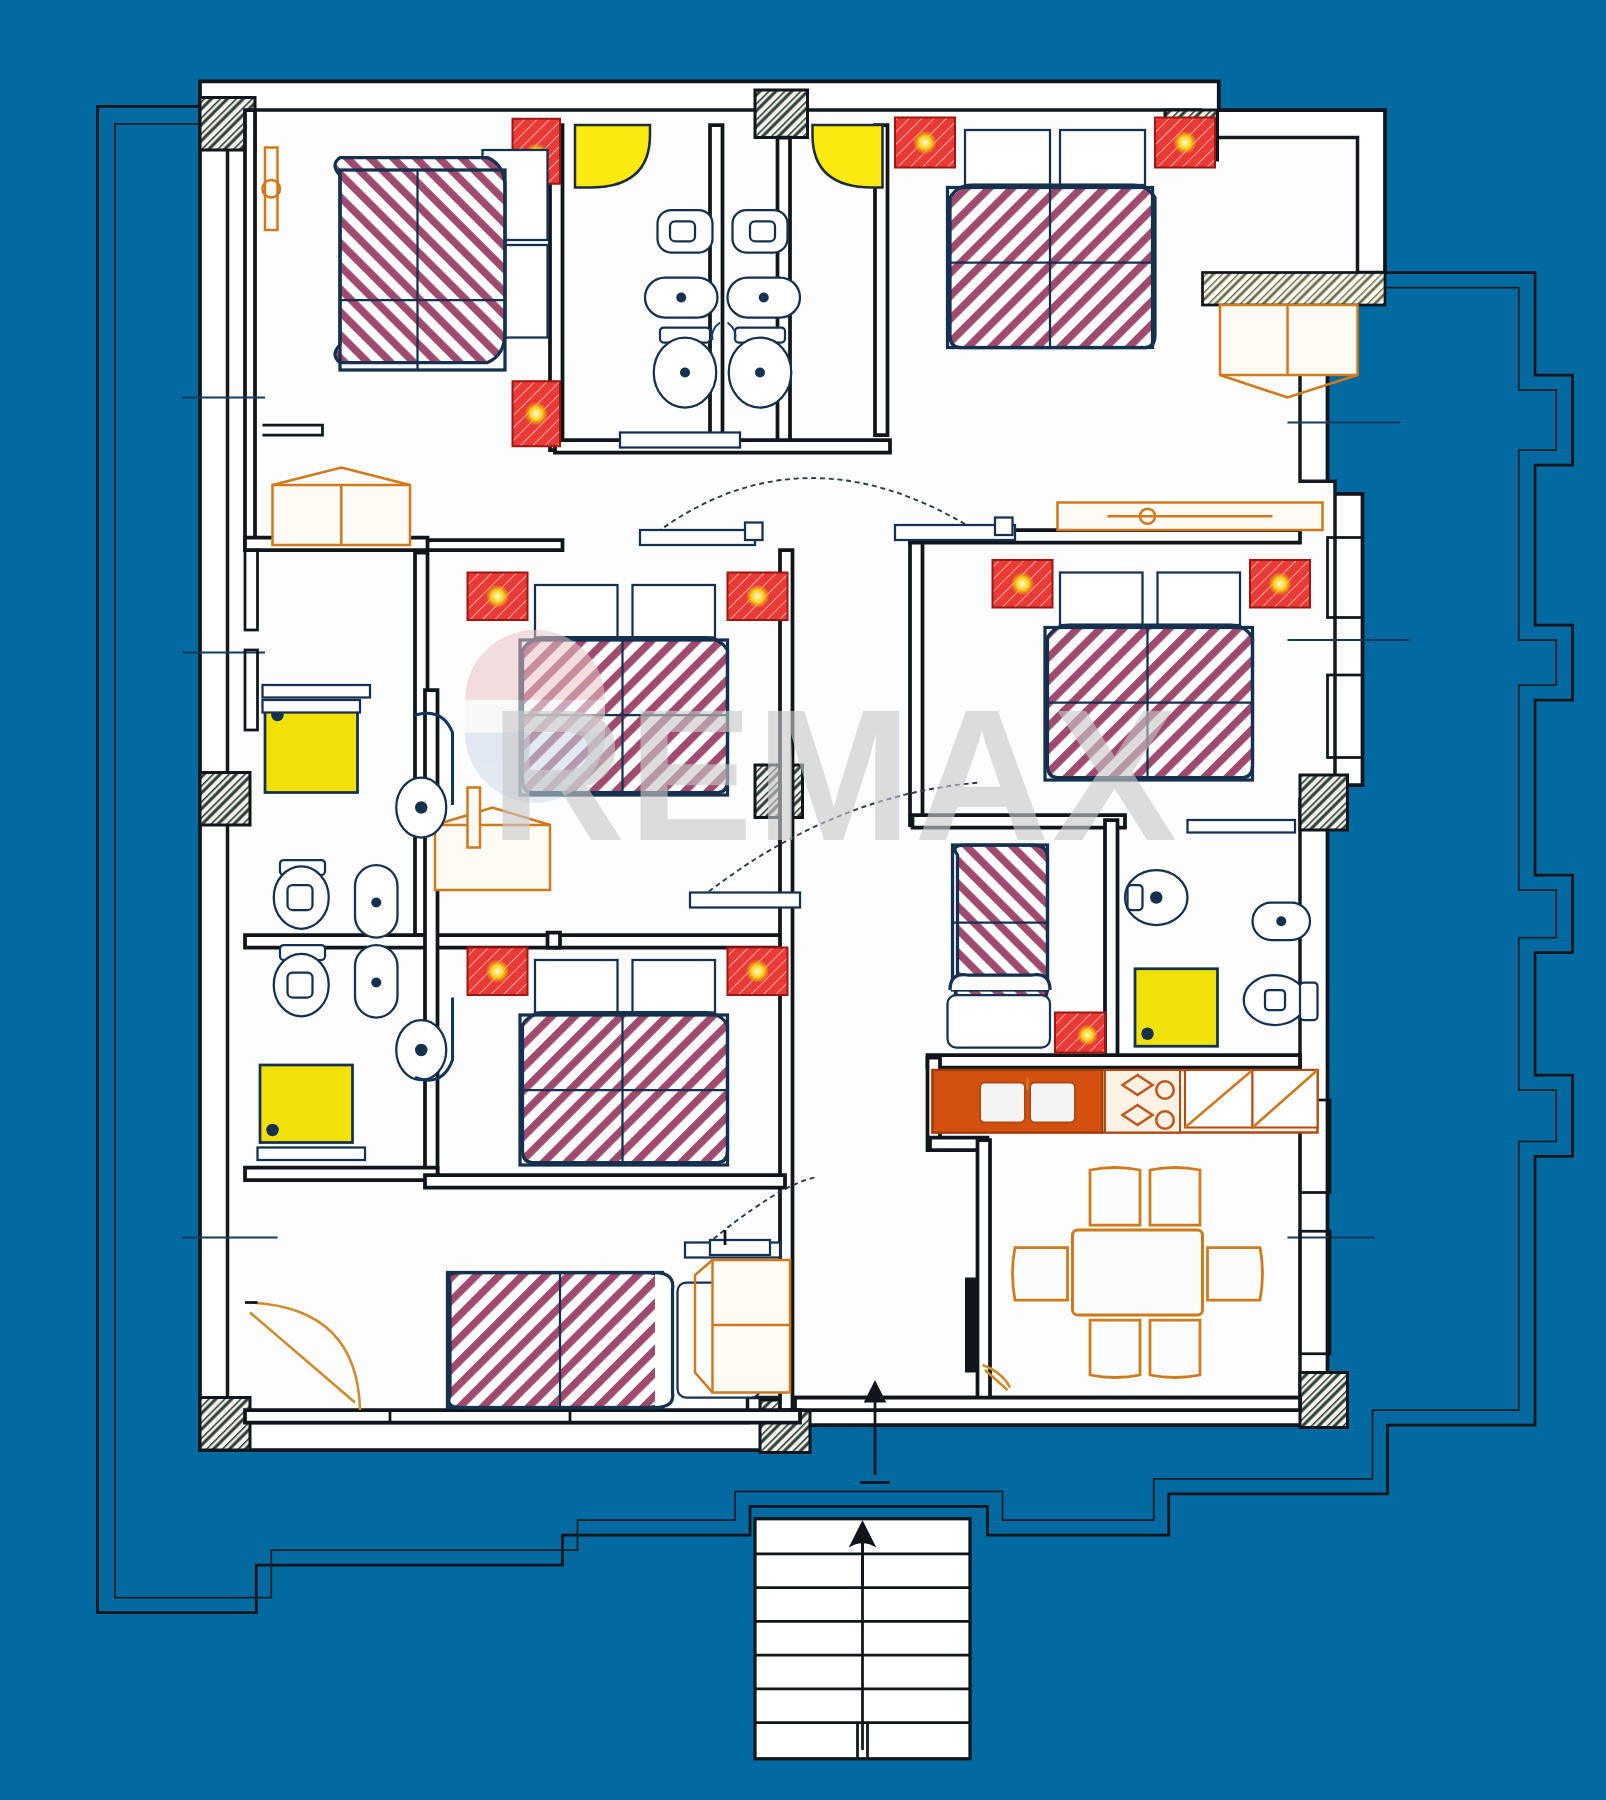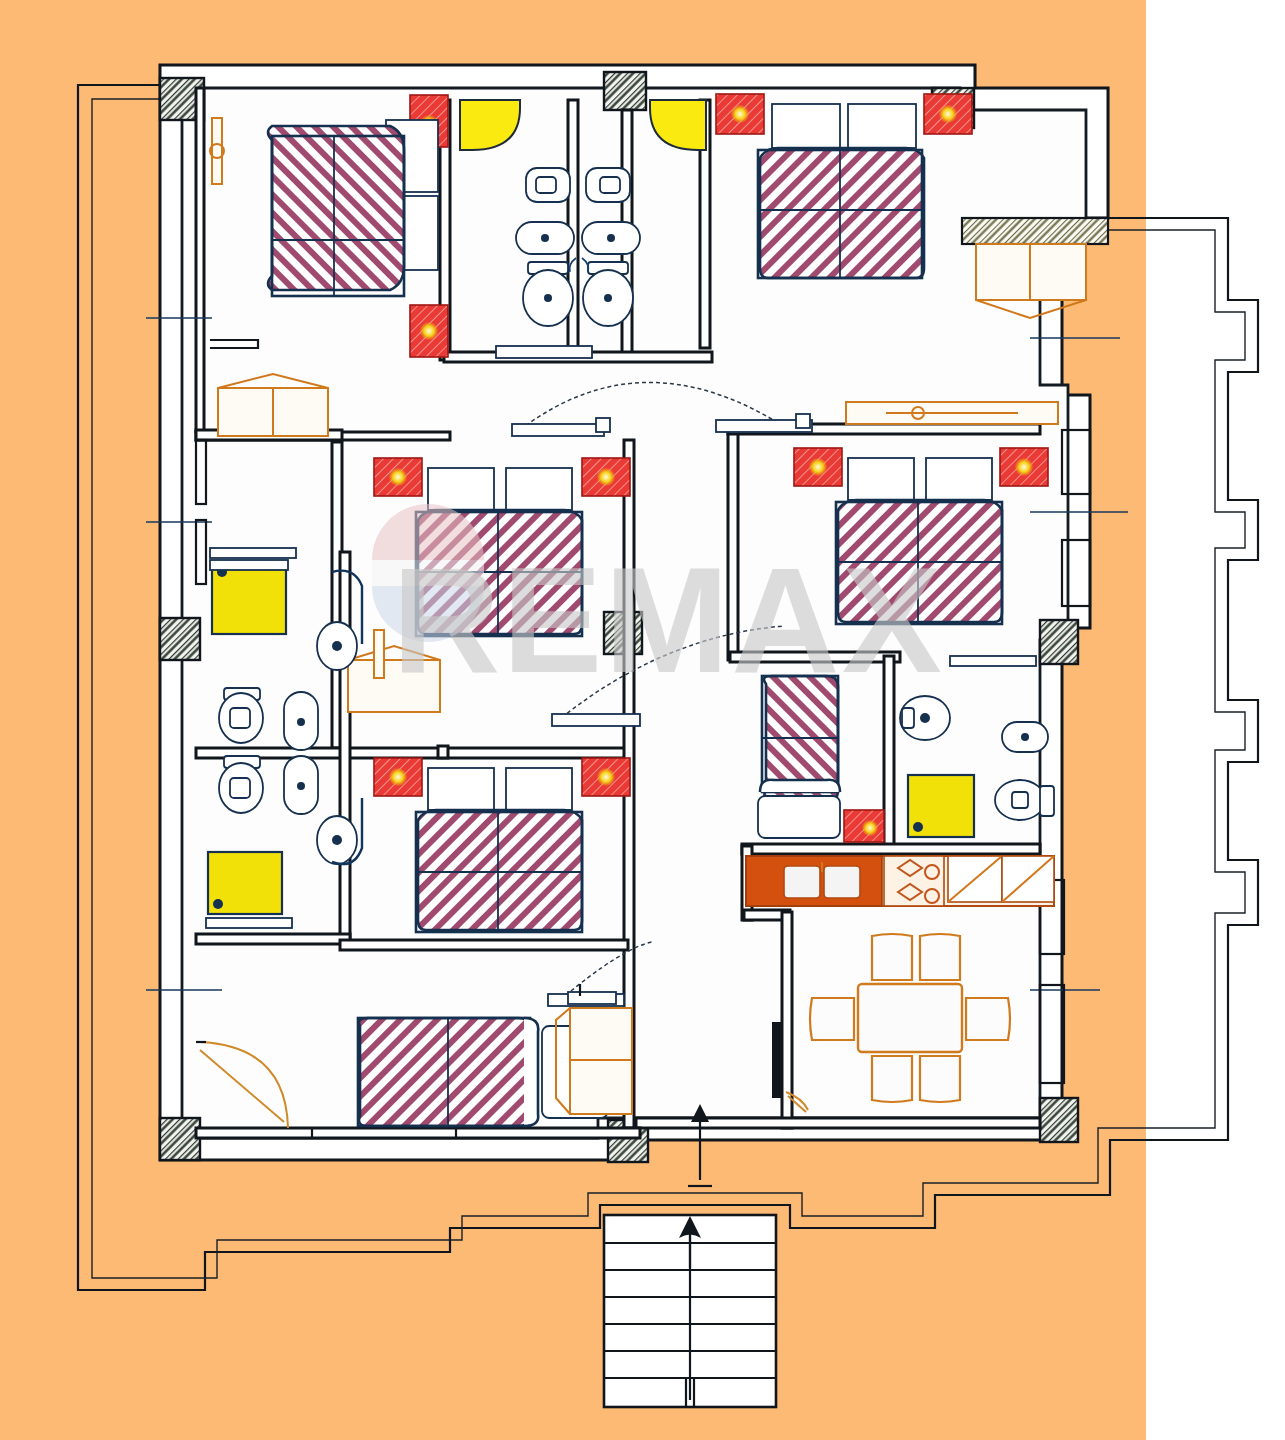--- a/index.html
+++ b/index.html
@@ -1,21 +1,21 @@
 <!DOCTYPE html>
 <html><head>
 <meta charset="utf-8">
 <style>
   html,body{margin:0;padding:0;background:#ffffff;}
   body{
     width:1285px;height:1440px;
     font-family:"Liberation Sans", sans-serif;
     overflow:hidden;position:relative;
   }
-  #plan-root{position:relative;width:1146px;height:1440px;background:#fdba74;}
+  #plan-root{position:relative;width:1285px;height:1440px;background:#0369a1;}
   svg#floorplan{display:block;width:1285px;height:1440px;}
   .wall-thin{fill:none;stroke:#10161c;stroke-width:2.2;}
   .wall-hair{fill:none;stroke:#1a2026;stroke-width:1.4;}
   .wall-fill{fill:#ffffff;stroke:#10161c;stroke-width:3.0;}
   .wall-inner{fill:#fdfdfd;stroke:#131a21;stroke-width:2.8;}
   .blue-line{fill:none;stroke:#12355e;stroke-width:2.4;}
   .blue-thin{fill:none;stroke:#13406e;stroke-width:1.6;}
   .furn-blue-s{fill:#ffffff;stroke:#16304f;stroke-width:1.8;}
   .orange{fill:none;stroke:#d2781c;stroke-width:2.0;}
   .orange-f{fill:#fefaf4;stroke:#cf7a1d;stroke-width:2.0;}

